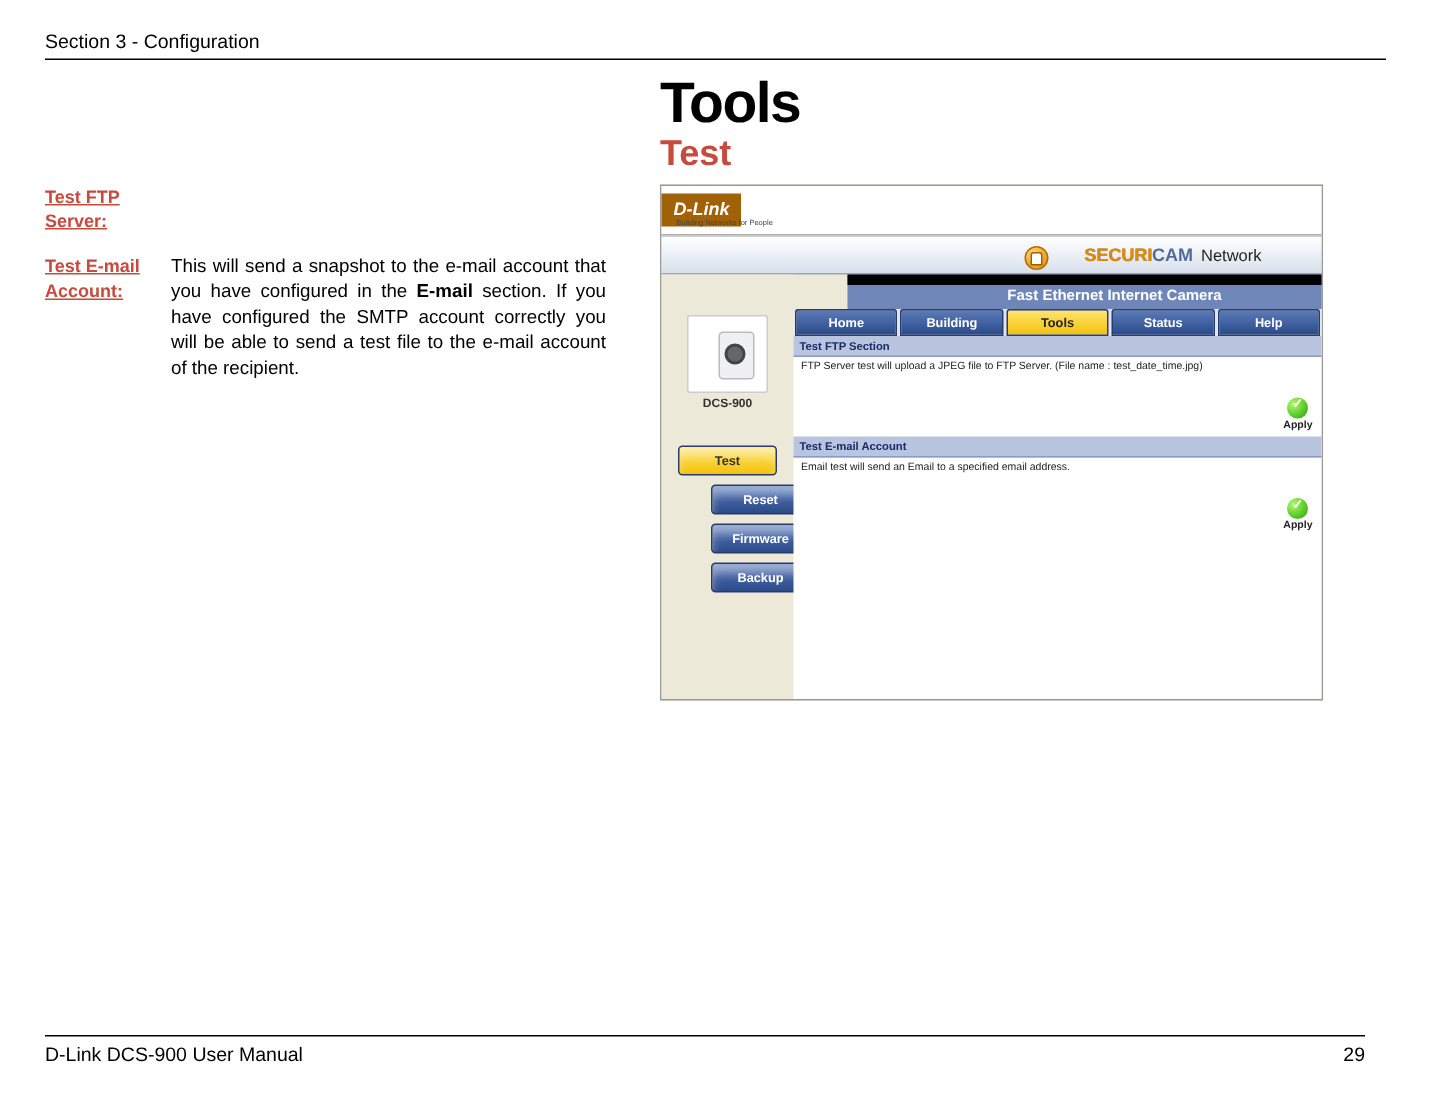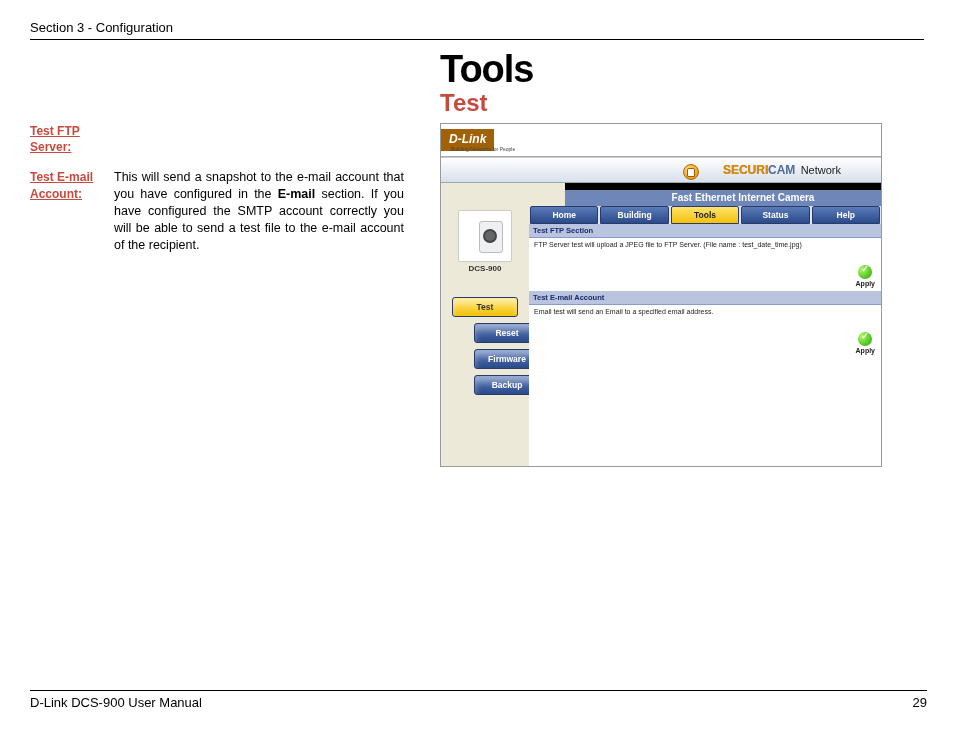--- a/index.html
+++ b/index.html
@@ -67,21 +67,21 @@
     text-decoration: underline;
   }
   .desc-text {
     text-align: justify;
     width: 290px;
   }
   .footer {
     position: absolute;
     bottom: 28px;
     left: 30px;
-    right: 27px;
+    right: 44px;
   }
   .footer-flex {
     display: flex;
     justify-content: space-between;
     font-size: 13px;
     padding-top: 4px;
   }
 
   
   .ui-shot {

